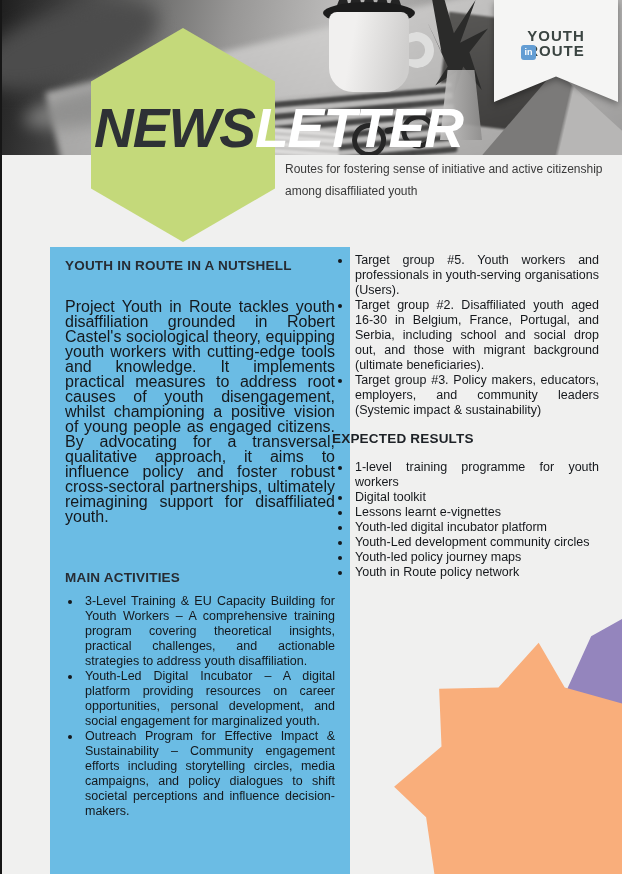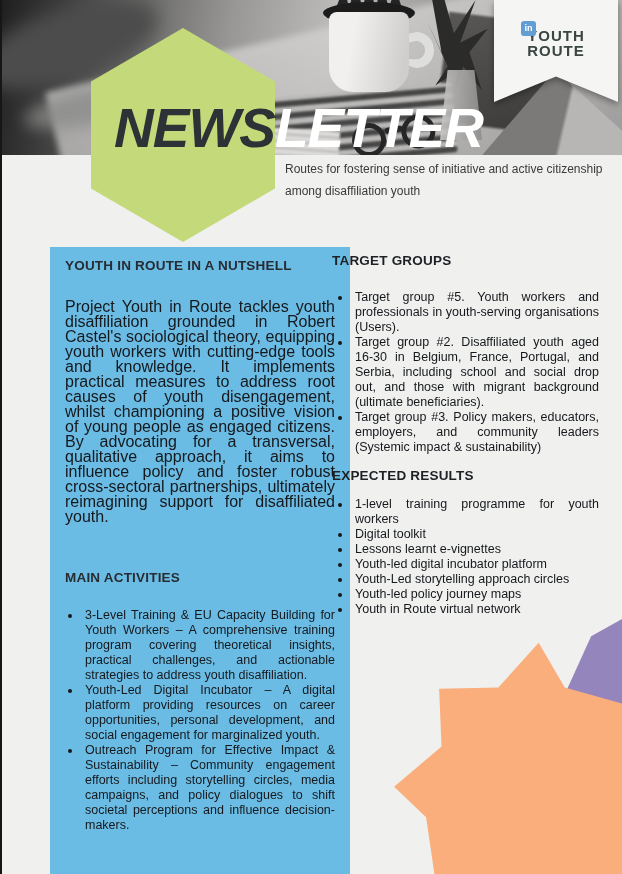--- a/index.html
+++ b/index.html
@@ -45,40 +45,40 @@
   .lens{position:absolute;top:6px;width:34px;height:34px;border-radius:50%;border:5px solid #262626;}
   .lens.l{left:2px;} .lens.r{left:52px;}
   .bridge{position:absolute;left:36px;top:14px;width:18px;height:6px;background:#262626;border-radius:3px;}
   .pyramid{position:absolute;left:476px;top:70px;width:176px;height:90px;
     background:linear-gradient(103deg,#7b7a79 49%,#b7b6b5 51%);
     clip-path:polygon(44% 0,100% 100%,0 100%);filter:blur(.5px);}
   
   .hexagon{position:absolute;left:89px;top:28px;width:184px;height:214px;background:#c4d97a;z-index:5;
     clip-path:polygon(50% 0,100% 25%,100% 75%,50% 100%,0 75%,0 25%);}
   .main-title{position:absolute;left:92px;top:100px;z-index:6;font-style:italic;font-weight:bold;
-    font-size:55px;letter-spacing:-1px;line-height:56px;white-space:nowrap;margin-left:20px;}
+    font-size:55px;letter-spacing:-1px;line-height:56px;white-space:nowrap;}
   .title-dark{color:#2e3135;}
   .title-light{color:#ffffff;}
   .subtitle{position:absolute;left:283px;top:158px;width:320px;z-index:6;
     font-size:12px;line-height:22px;color:#3a3a3a;}
   
   .ribbon-wrap{position:absolute;left:492px;top:0;z-index:7;filter:drop-shadow(0 3px 3px rgba(0,0,0,.35));}
   .ribbon{position:relative;width:124px;height:102px;background:#f5f5f4;
     clip-path:polygon(0 0,100% 0,100% 100%,50% 75%,0 100%);
     text-align:center;padding-top:28px;}
   .logo-line{font-size:15px;font-weight:bold;letter-spacing:1px;color:#3b4542;line-height:15px;}
-  .logo-badge{position:absolute;left:27px;top:21px;width:15px;height:15px;border-radius:3px;
+  .logo-badge{position:absolute;left:27px;top:45px;width:15px;height:15px;border-radius:3px;
     background:#639dd3;color:#fff;font-size:9px;font-weight:bold;line-height:15px;text-align:center;z-index:2;}
   
   .blue-panel{position:absolute;left:48px;top:247px;width:300px;height:627px;background:#6bbce4;
     z-index:3;padding:11px 15px 0 15px;}
   .panel-h{margin:0;font-size:13.5px;font-weight:bold;color:#272c33;letter-spacing:.2px;}
   .blue-panel .panel-h.first{margin-bottom:26px;}
   .blue-panel p{margin:0;font-size:16px;line-height:15px;color:#15181c;text-align:justify;}
-  .blue-panel .panel-h.second{margin-top:46px;margin-bottom:23px;}
+  .blue-panel .panel-h.second{margin-top:46px;margin-bottom:9px;}
   ul.bullets{margin:0;padding-left:17px;list-style:disc;}
   ul.bullets li{font-size:12.5px;line-height:15px;color:#15181c;text-align:justify;padding-left:3px;}
   .right-col{position:absolute;left:330px;top:253px;width:267px;z-index:4;}
   .right-col .panel-h{color:#1d2126;margin:0 0 22px 0;}
   .right-col .panel-h.results{margin-top:13px;margin-bottom:14px;}
   .right-col ul.bullets{padding-left:20px;}
   
   .purple-star{position:absolute;left:560px;top:618px;width:62px;height:140px;background:#9485bd;z-index:1;
     clip-path:polygon(100% 0,47% 13%,8% 51%,69% 67%,37% 91%,100% 96%);}
   .orange-burst{position:absolute;left:385px;top:638px;width:237px;height:236px;background:#f9ae7b;z-index:2;
@@ -110,21 +110,21 @@
       <div class="bridge"></div>
     </div>
   </div>
 
   <div class="hexagon"></div>
 
   <div class="main-title"><span class="title-dark">NEWS</span><span class="title-light">LETTER</span></div>
 
   <div class="subtitle">
     <div>Routes for fostering sense of initiative and active citizenship</div>
-    <div>among disaffiliation youth</div>
+    <div>among disaffiliated youth</div>
   </div>
 
   <div class="ribbon-wrap">
     <div class="ribbon">
       <div class="logo-line">YOUTH</div>
       <div class="logo-line">ROUTE</div>
       <div class="logo-badge">in</div>
     </div>
   </div>
 
@@ -136,31 +136,30 @@
     <p>Project Youth in Route tackles youth disaffiliation grounded in Robert Castel's sociological theory, equipping youth workers with cutting-edge tools and knowledge. It implements practical measures to address root causes of youth disengagement, whilst championing a positive vision of young people as engaged citizens. By advocating for a transversal, qualitative approach, it aims to influence policy and foster robust cross-sectoral partnerships, ultimately reimagining support for disaffiliated youth.</p>
     <h3 class="panel-h second">MAIN ACTIVITIES</h3>
     <ul class="bullets">
       <li>3-Level Training &amp; EU Capacity Building for Youth Workers – A comprehensive training program covering theoretical insights, practical challenges, and actionable strategies to address youth disaffiliation.</li>
       <li>Youth-Led Digital Incubator – A digital platform providing resources on career opportunities, personal development, and social engagement for marginalized youth.</li>
       <li>Outreach Program for Effective Impact &amp; Sustainability – Community engagement efforts including storytelling circles, media campaigns, and policy dialogues to shift societal perceptions and influence decision-makers.</li>
     </ul>
   </div>
 
   <div class="right-col">
-    <h3 class="panel-h">TARGET GROUPS</h3>
     <ul class="bullets">
       <li>Target group #5. Youth workers and professionals in youth-serving organisations (Users).</li>
       <li>Target group #2. Disaffiliated youth aged 16-30 in Belgium, France, Portugal, and Serbia, including school and social drop out, and those with migrant background (ultimate beneficiaries).</li>
       <li>Target group #3. Policy makers, educators, employers, and community leaders (Systemic impact &amp; sustainability)</li>
     </ul>
     <h3 class="panel-h results">EXPECTED RESULTS</h3>
     <ul class="bullets">
       <li>1-level training programme for youth workers</li>
       <li>Digital toolkit</li>
       <li>Lessons learnt e-vignettes</li>
       <li>Youth-led digital incubator platform</li>
-      <li>Youth-Led storytelling approach circles</li>
+      <li>Youth-Led development community circles</li>
       <li>Youth-led policy journey maps</li>
-      <li>Youth in Route virtual network</li>
+      <li>Youth in Route policy network</li>
     </ul>
   </div>
 
 </div>
 
 </body></html>

